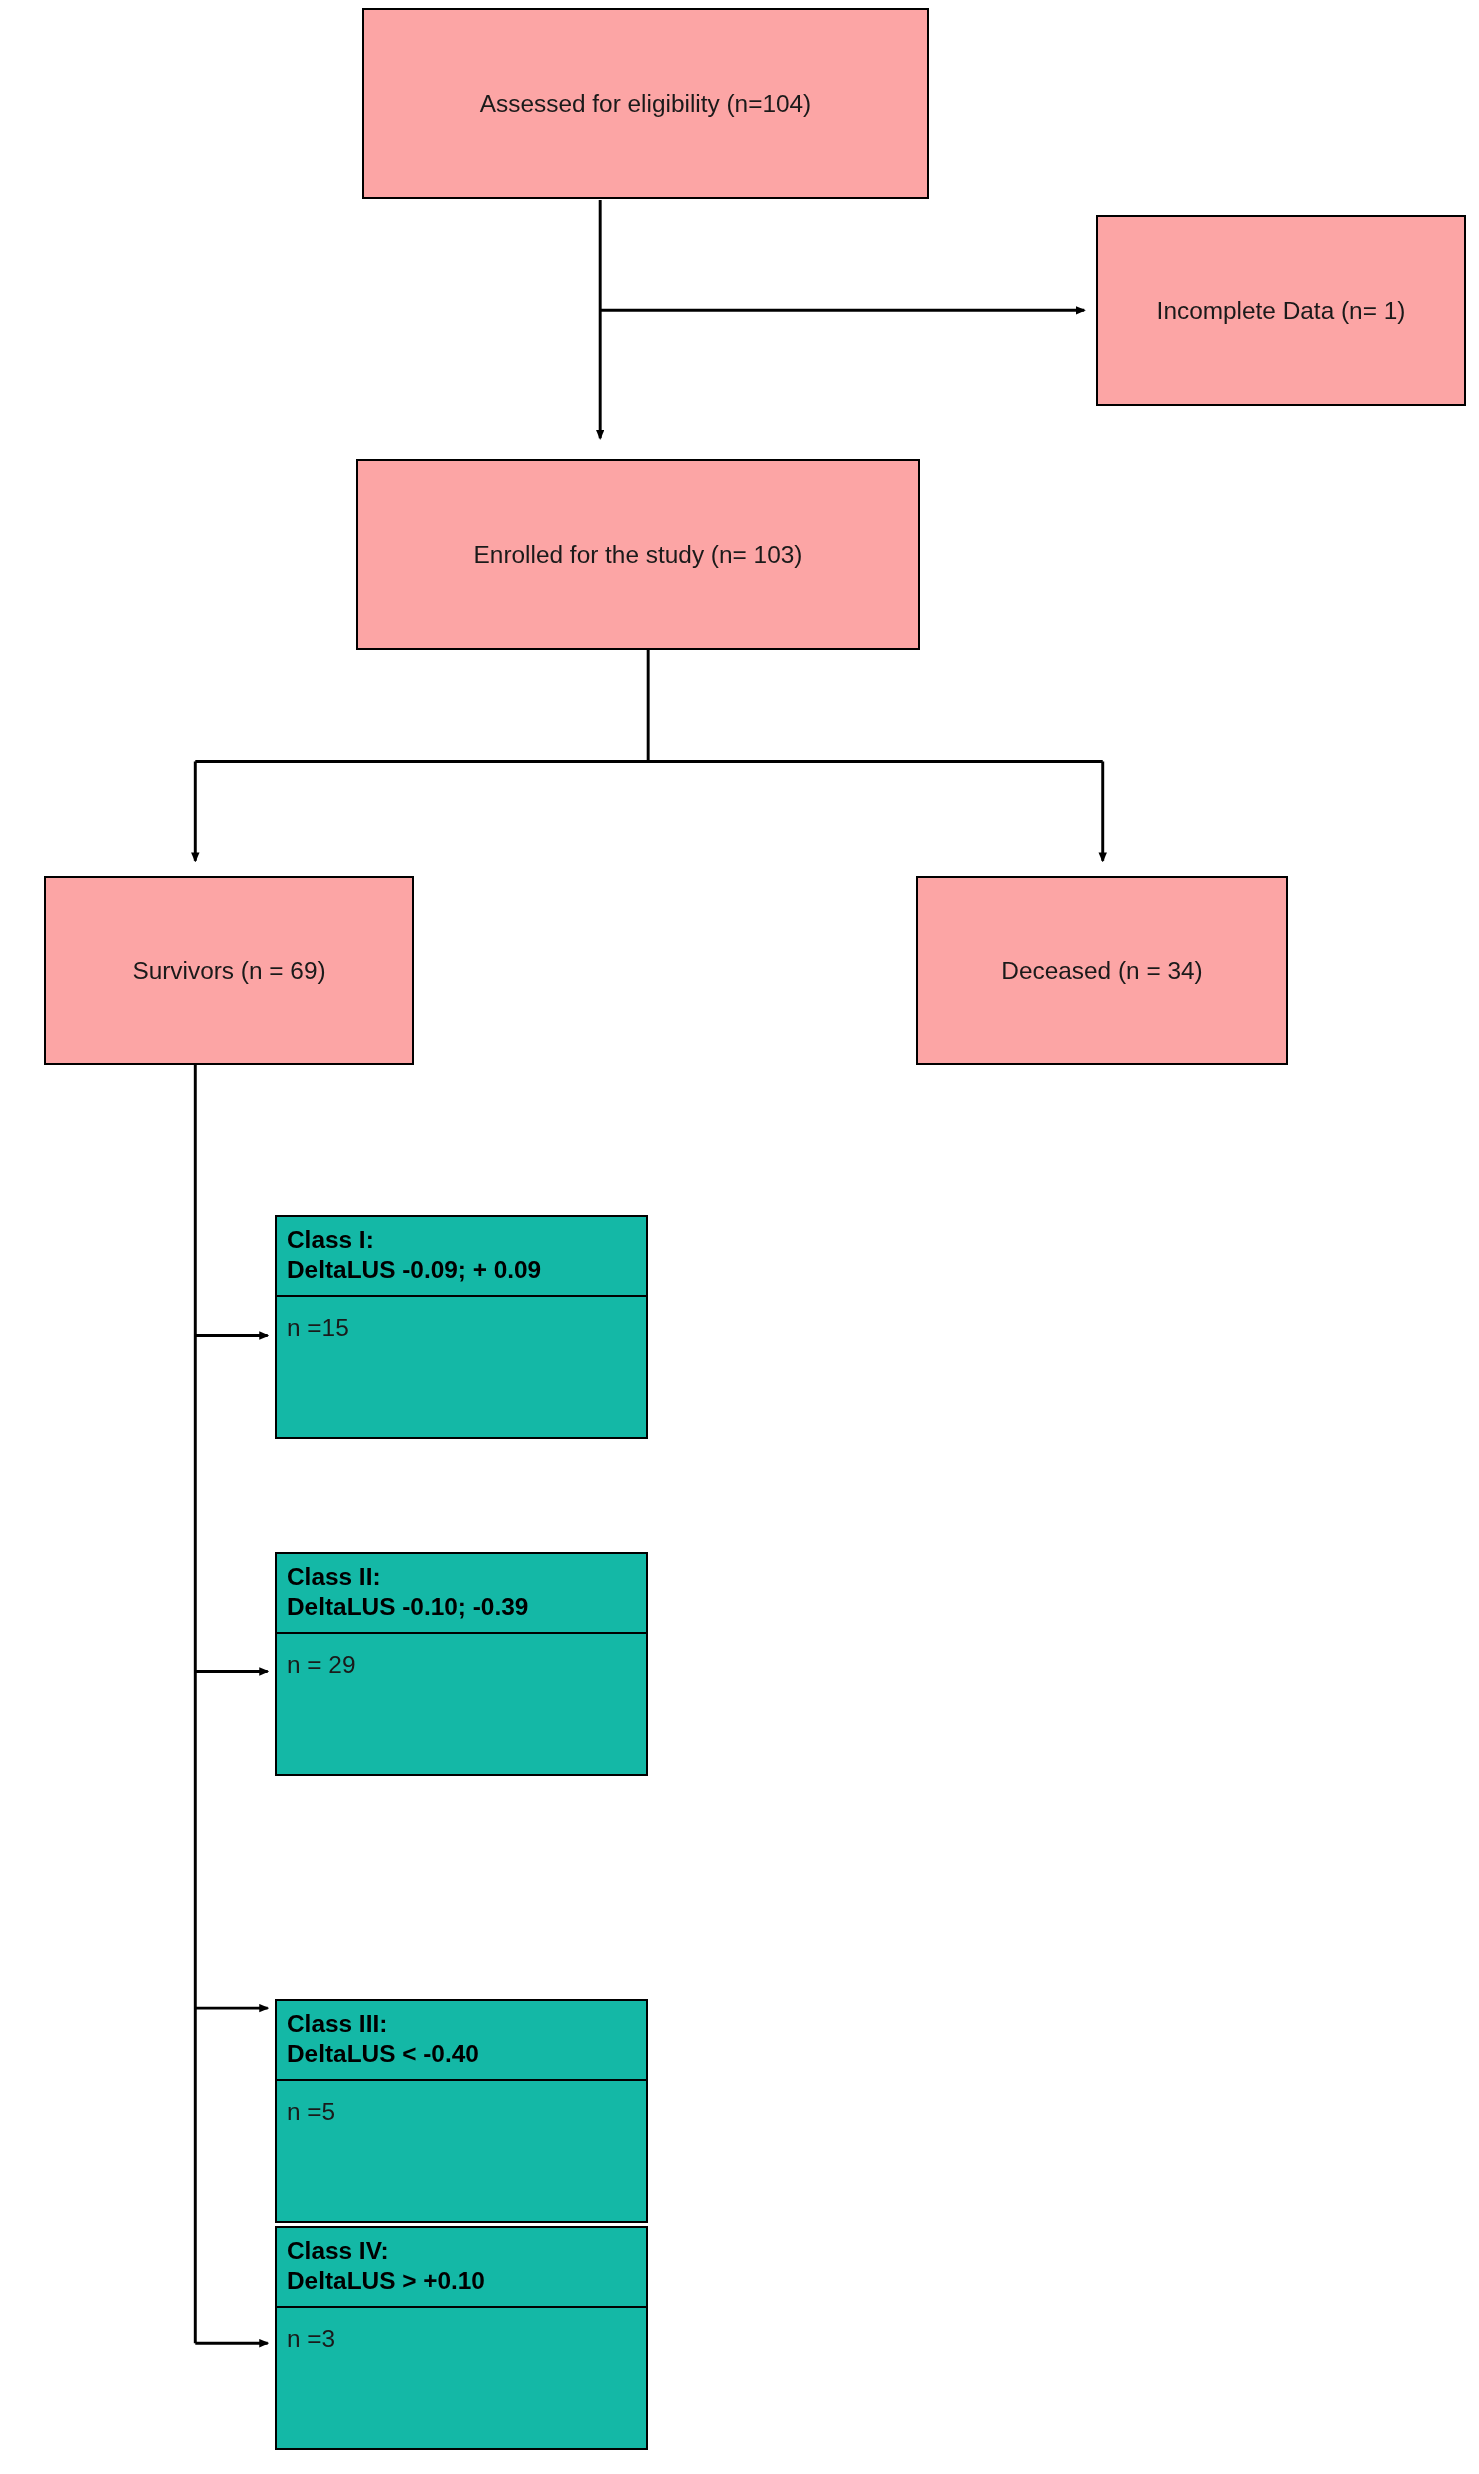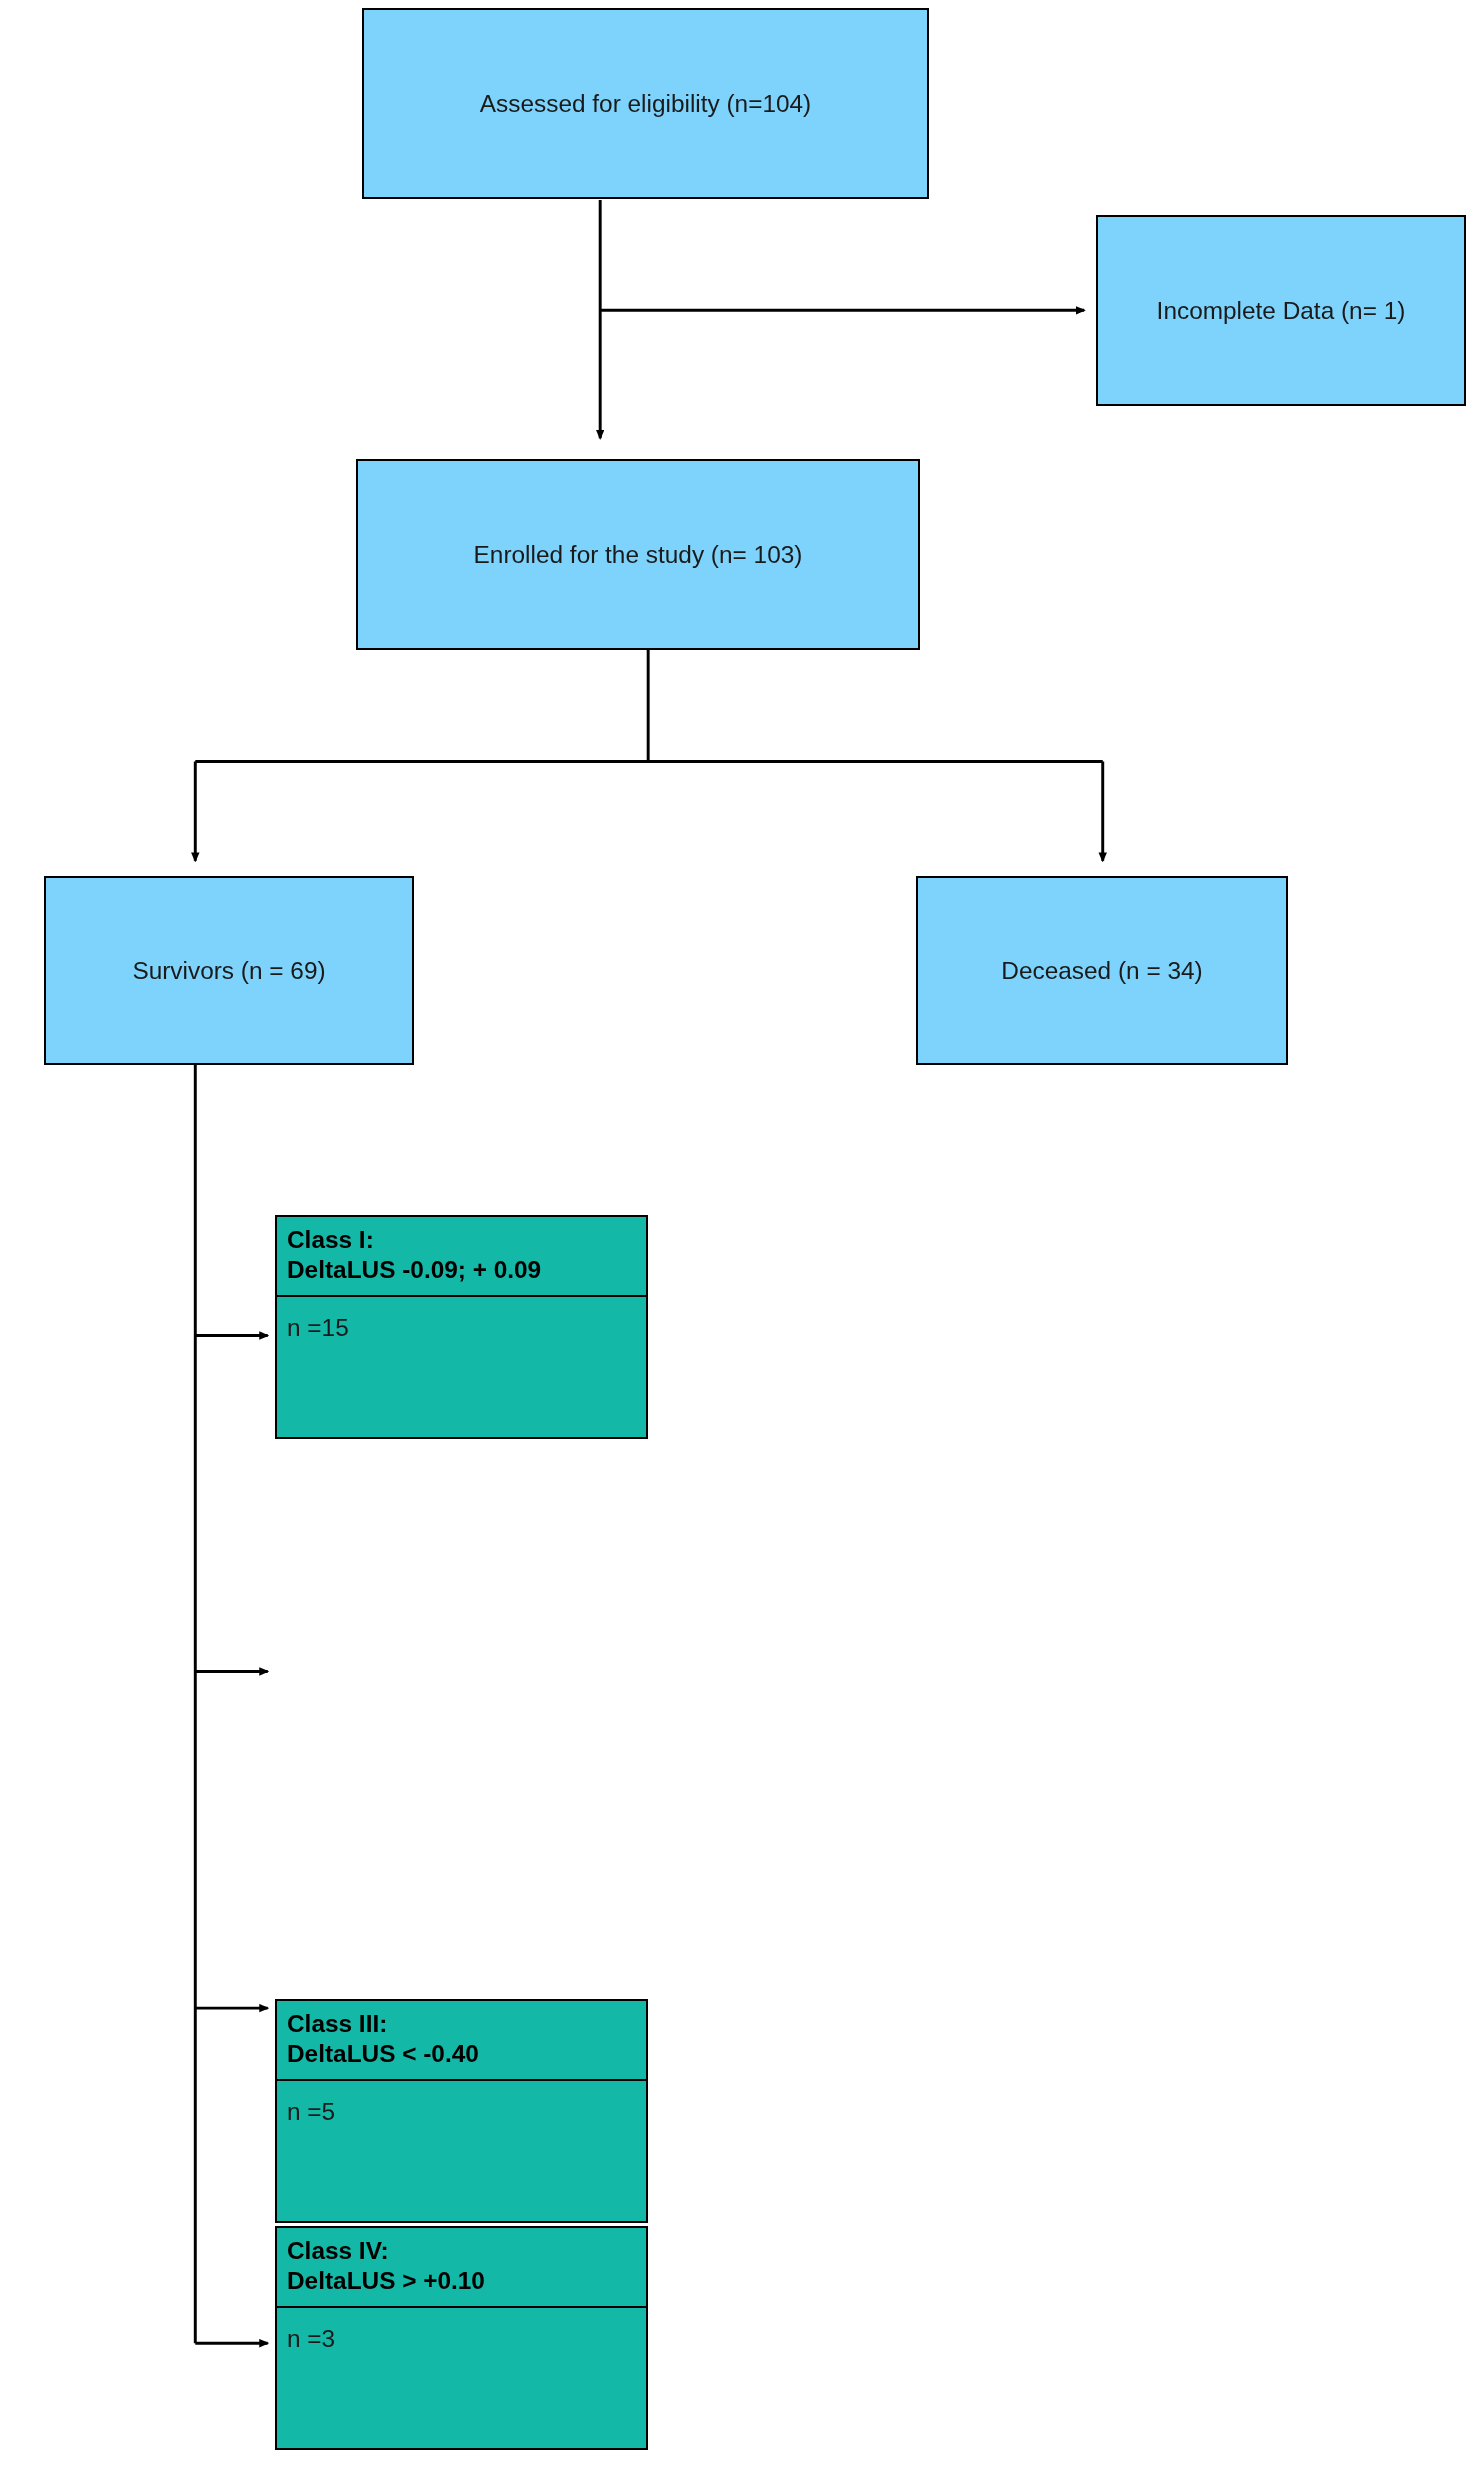--- a/index.html
+++ b/index.html
@@ -14,21 +14,21 @@
     position: relative;
     width: 1479px;
     height: 2475px;
     background: #ffffff;
     overflow: hidden;
   }
   .node {
     position: absolute;
     box-sizing: border-box;
     border: 2.5px solid #000000;
-    background: #7dd3fc;
+    background: #fca5a5;
   }
   .node-label {
     position: absolute;
     left: 0;
     right: 0;
     top: 50%;
     transform: translateY(-50%);
     text-align: center;
     font-size: 24.4px;
     color: #1a1a1a;
@@ -124,20 +124,27 @@
   </div>
 
   <div class="class-node" style="left:275px; top:1215px; width:373px; height:224px;">
     <div class="class-head">
       <div>Class I:</div>
       <div>DeltaLUS -0.09; + 0.09</div>
     </div>
     <div class="class-body">n =15</div>
   </div>
 
+  <div class="class-node" style="left:275px; top:1552px; width:373px; height:224px;">
+    <div class="class-head">
+      <div>Class II:</div>
+      <div>DeltaLUS -0.10; -0.39</div>
+    </div>
+    <div class="class-body">n = 29</div>
+  </div>
 
   <div class="class-node" style="left:275px; top:1999px; width:373px; height:224px;">
     <div class="class-head">
       <div>Class III:</div>
       <div>DeltaLUS &lt; -0.40</div>
     </div>
     <div class="class-body">n =5</div>
   </div>
 
   <div class="class-node" style="left:275px; top:2226px; width:373px; height:224px;">

